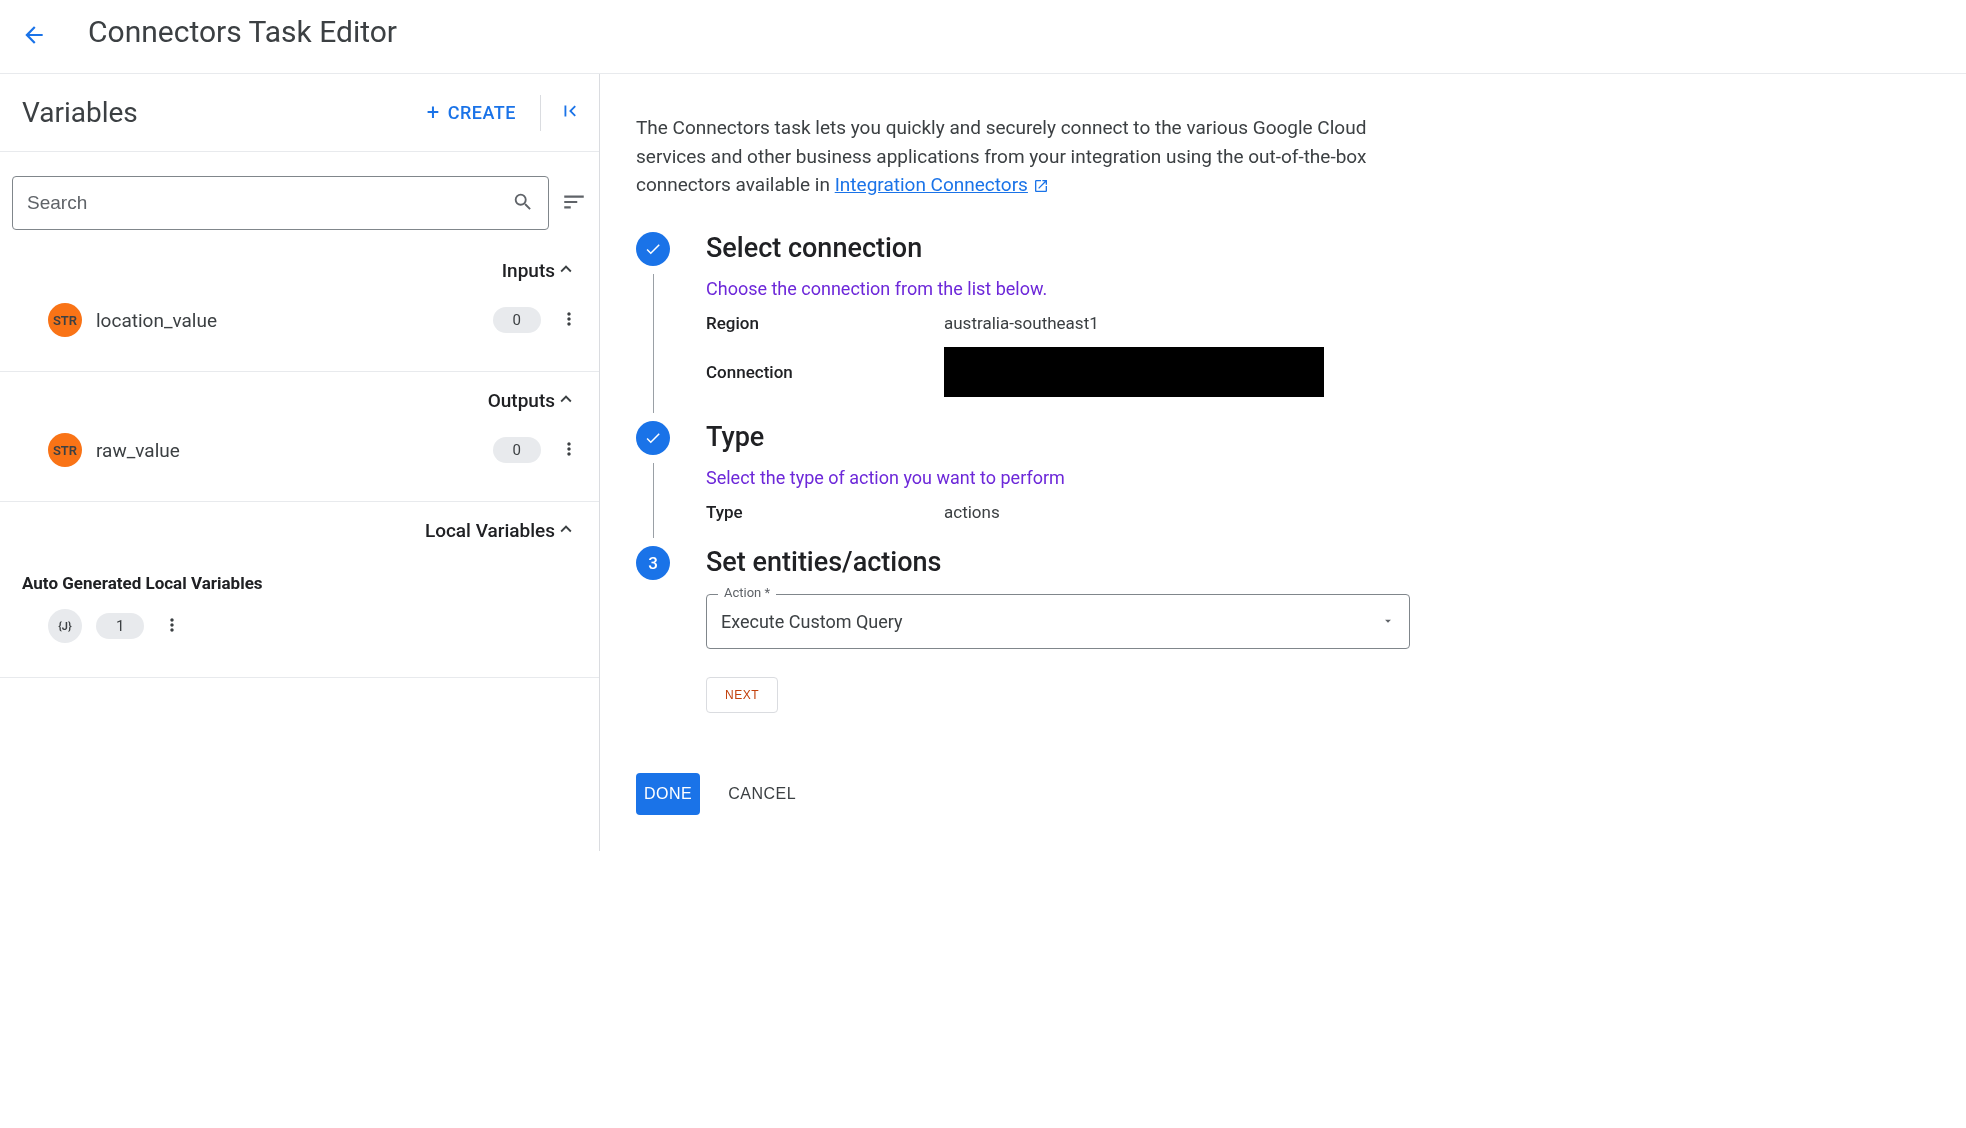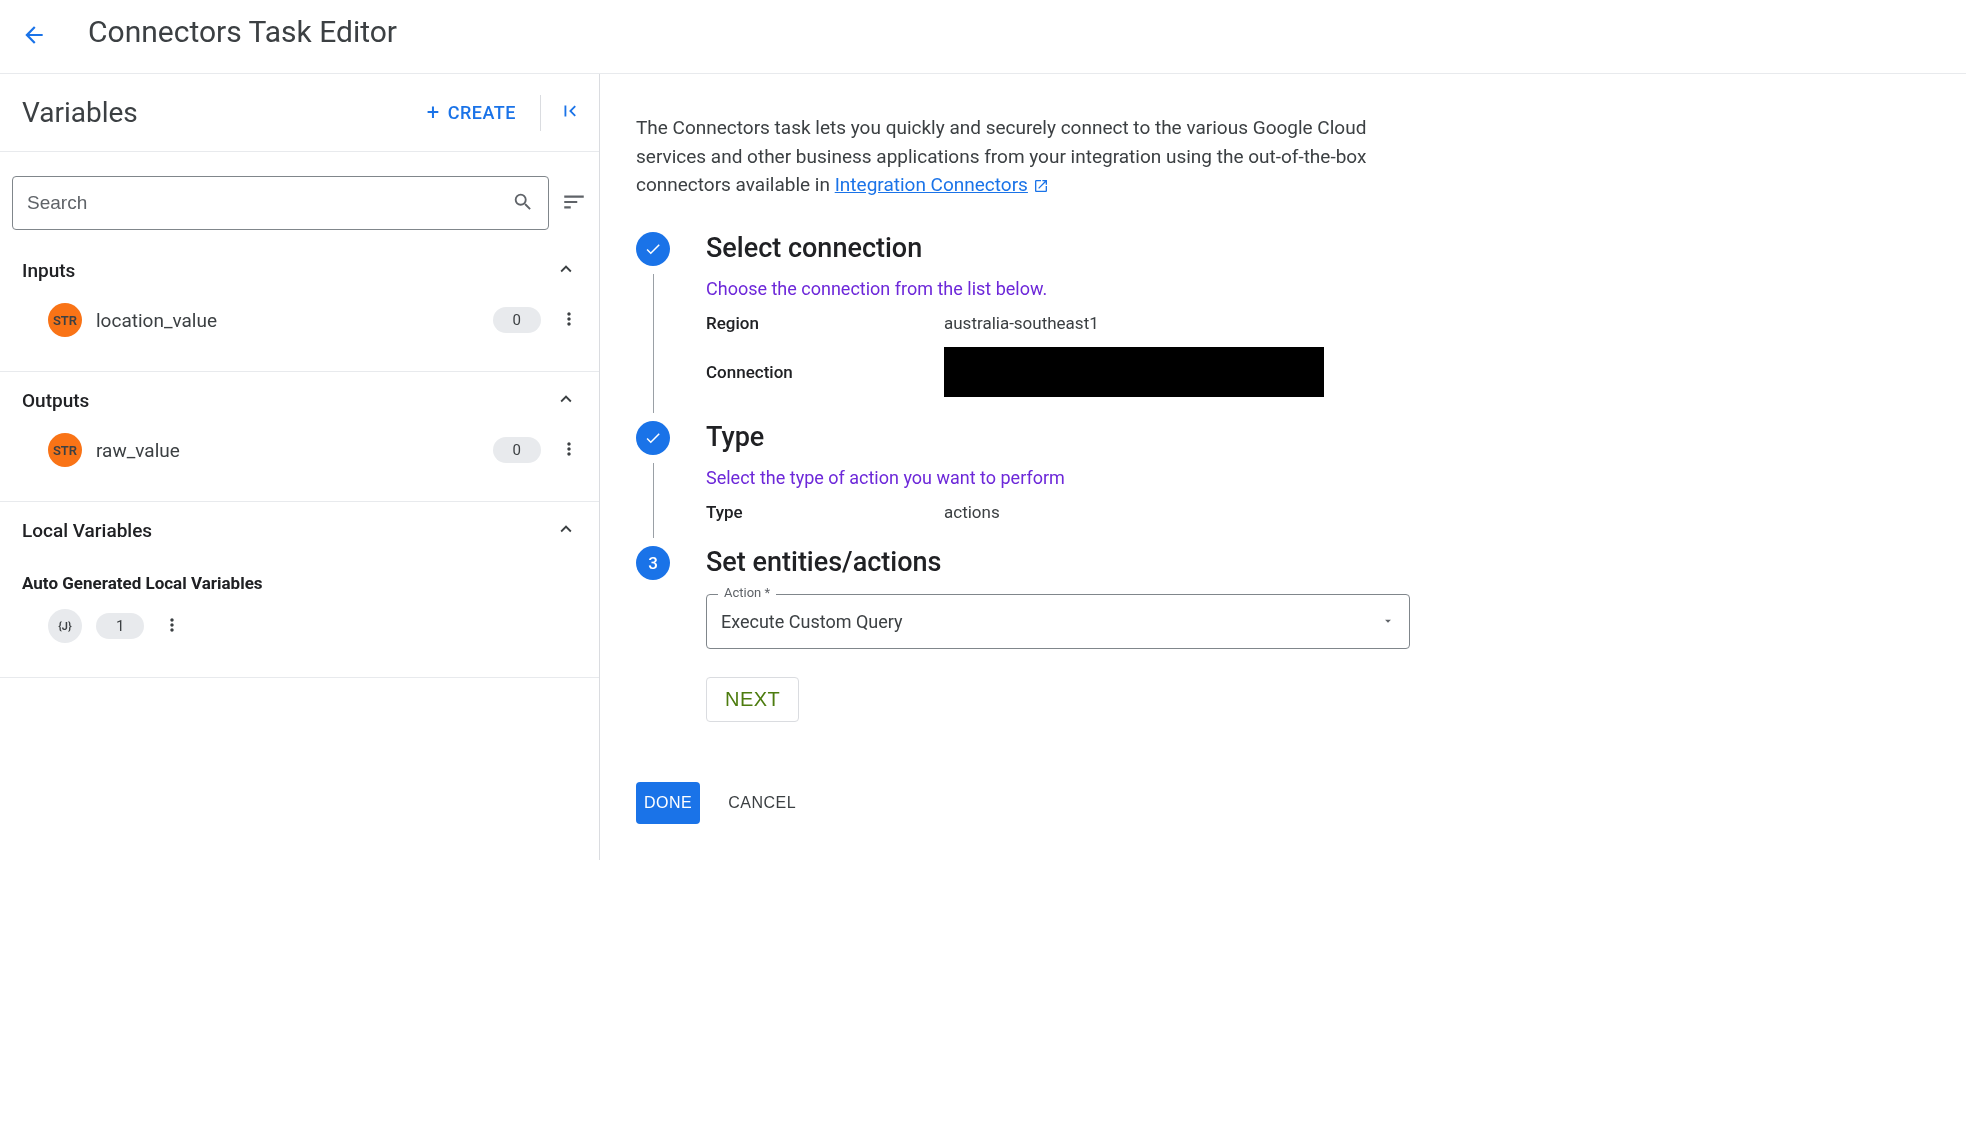--- a/index.html
+++ b/index.html
@@ -110,20 +110,21 @@
     .section-header {
       display: flex;
       align-items: center;
       padding: 16px 22px 10px 22px;
       cursor: pointer;
     }
     .section-header .label {
       font-size: 19px;
       font-weight: 500;
       flex: 1;
+      text-align: right;
     }
     .chevron { color: #3c4043; }
 
     .var-row {
       display: flex;
       align-items: center;
       padding: 10px 16px 10px 48px;
       gap: 14px;
     }
     .type-badge {
@@ -279,23 +280,23 @@
     }
     .dropdown .dval { flex: 1; }
     .dropdown .caret { color: #5f6368; }
 
     .next-btn {
       display: inline-block;
       margin-top: 28px;
       border: 1px solid #dadce0;
       border-radius: 4px;
       padding: 10px 18px;
-      color: #4d7c0f;
-      font-weight: 500;
-      font-size: 20px;
+      color: #c2410c;
+      font-weight: 500;
+      font-size: 12px;
       letter-spacing: 0.5px;
       cursor: pointer;
       background: #fff;
     }
 
     .footer-buttons {
       display: flex;
       gap: 28px;
       align-items: center;
       margin-top: 36px;

